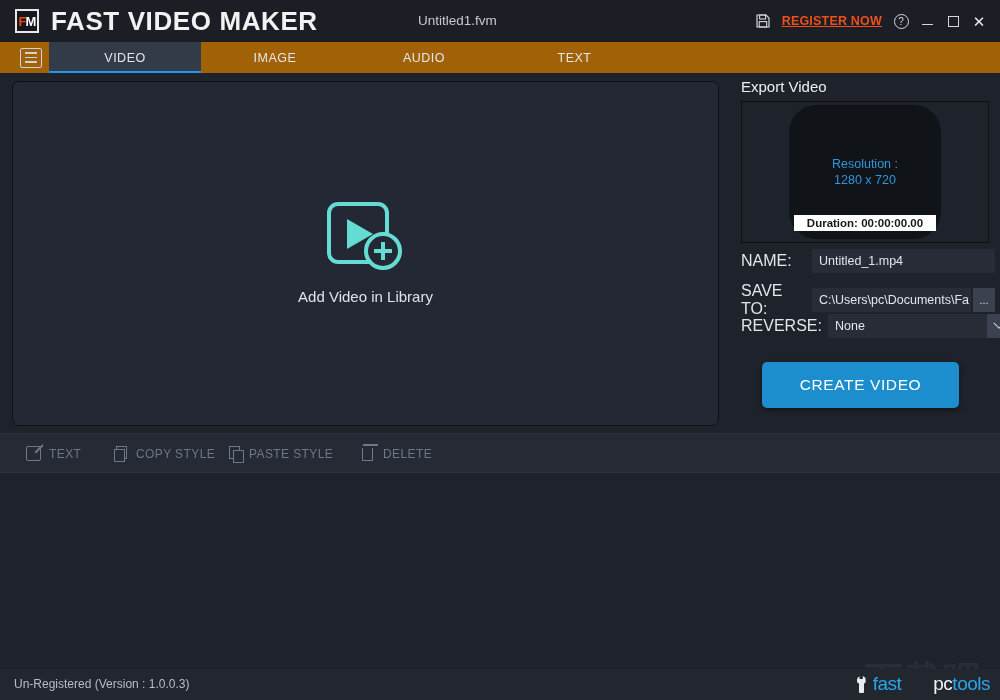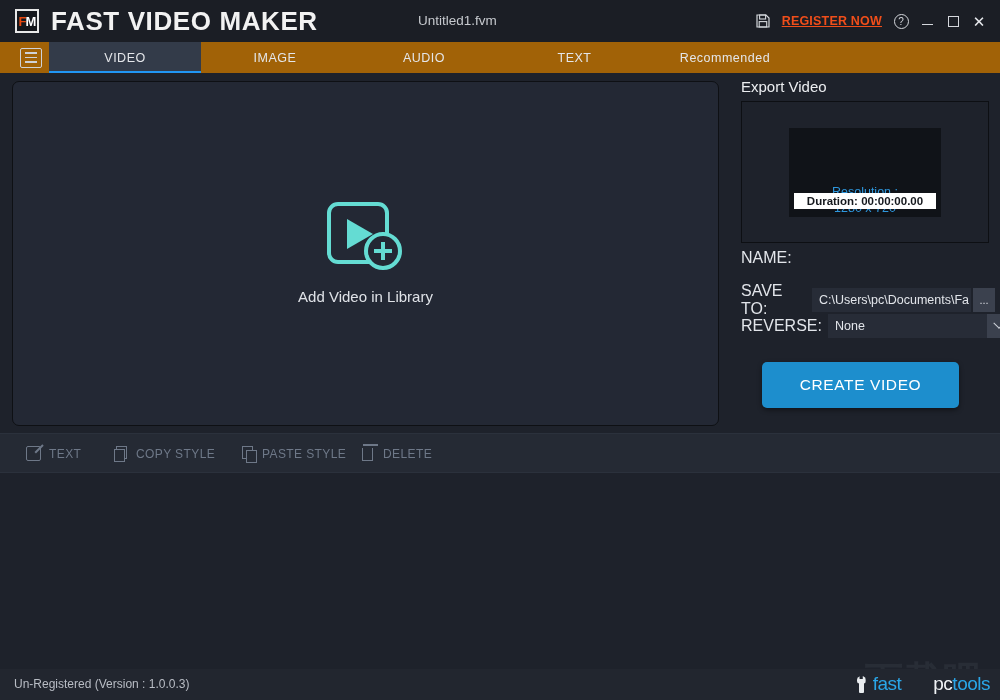--- a/index.html
+++ b/index.html
@@ -113,22 +113,22 @@
   .export-h {
     position: absolute; left: 10px; top: 5px;
     color: #eceef1; font-size: 15px;
   }
   .thumb-frame {
     position: absolute; left: 741px; top: 101px; width: 248px; height: 142px;
     border: 1.3px solid #0d0f13; background: #1e222b;
     display: flex; align-items: center; justify-content: center;
   }
   .thumb {
-    width: 152px; height: 89px; background: #101318; position: relative;
-    display: flex; flex-direction: column; align-items: center; justify-content: flex-end;
+    width: 152px; height: 134px; background: #101318; position: relative;
+    display: flex; flex-direction: column; align-items: center; justify-content: center; border-radius: 27px;
   }
   .res-line { color: #2e97dd; font-size: 12.5px; line-height: 1.32; text-align: center; }
   .duration-bar {
     position: absolute; left: 5px; right: 5px; bottom: 8px; height: 16px;
     background: #ffffff; color: #15181d; font-size: 11.5px; font-weight: bold;
     display: flex; align-items: center; justify-content: center;
   }
 
   .frow { position: absolute; left: 741px; display: flex; align-items: center; }
   .flabel {
@@ -264,21 +264,20 @@
   <div class="tabbar">
     <div class="ham">
         <span></span>
         <span></span>
         <span></span>
       </div>
     <div class="tab active" style="position:absolute;left:49px;width:152px;">VIDEO</div>
     <div class="tab" style="position:absolute;left:201px;width:148px;">IMAGE</div>
     <div class="tab" style="position:absolute;left:349px;width:150px;">AUDIO</div>
     <div class="tab" style="position:absolute;left:499px;width:151px;">TEXT</div>
-    <div class="tab" style="position:absolute;left:650px;width:150px;">Recommended</div>
   </div>
 
   <div class="stage">
     <div class="addvid-icon">
       <div class="sq"></div>
         <div class="tri"></div>
         <div class="plus-c"></div>
     </div>
     <div class="addvid-label">Add Video in Library</div>
   </div>
@@ -290,20 +289,21 @@
   <div class="thumb-frame">
     <div class="thumb">
       <div class="res-line">Resolution :</div>
       <div class="res-line">1280 x 720</div>
       <div class="duration-bar">Duration: 00:00:00.00</div>
     </div>
   </div>
 
   <div class="frow" style="top:249px;">
     <div class="flabel">NAME:</div>
+    <div class="finput" style="width:183px;">Untitled_1.mp4</div>
   </div>
 
   <div class="frow" style="top:282px;">
     <div class="flabel">SAVE TO:</div>
     <div class="finput" style="width:159px;">C:\Users\pc\Documents\Fa</div>
     <div class="dots-btn">...</div>
   </div>
 
   <div class="frow" style="top:314px;">
     <div class="flabel">REVERSE:</div>
@@ -320,21 +320,21 @@
     <div class="act" style="position:absolute;left:26px;">
       <span class="act-ico ico-edit"></span>
       <span>TEXT</span>
     </div>
     <div class="act" style="position:absolute;left:113px;">
       <span class="act-ico">
           <span class="ico-copy" style="position:absolute;"></span>
         </span>
       <span>COPY STYLE</span>
     </div>
-    <div class="act" style="position:absolute;left:239px;">
+    <div class="act" style="position:absolute;left:226px;">
       <span class="act-ico">
           <span class="ico-paste" style="position:absolute;"></span>
         </span>
       <span>PASTE STYLE</span>
     </div>
     <div class="act" style="position:absolute;left:360px;">
       <span class="act-ico">
           <span class="ico-trash" style="position:absolute;"></span>
         </span>
       <span>DELETE</span>

